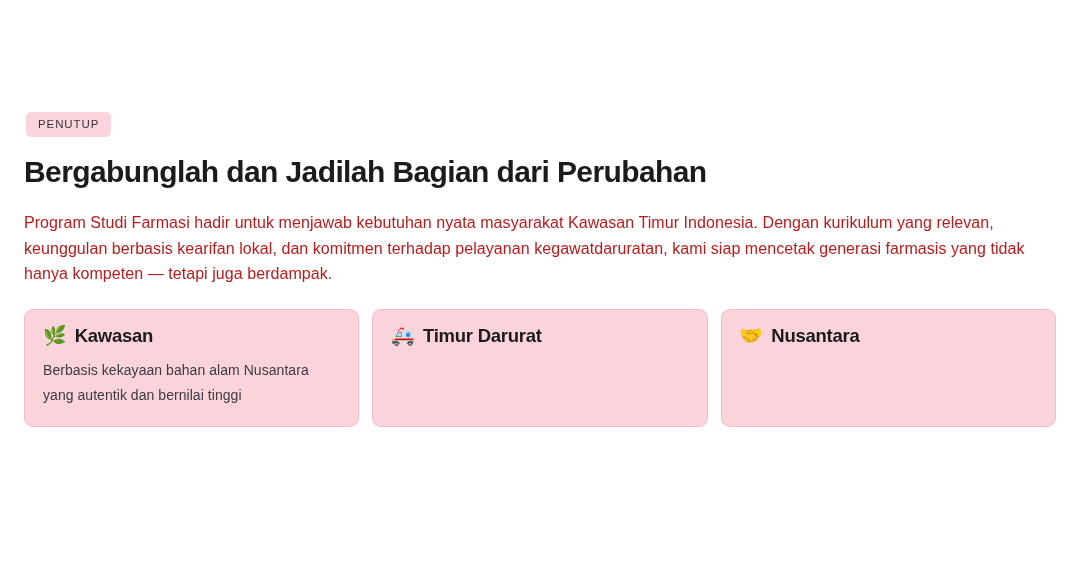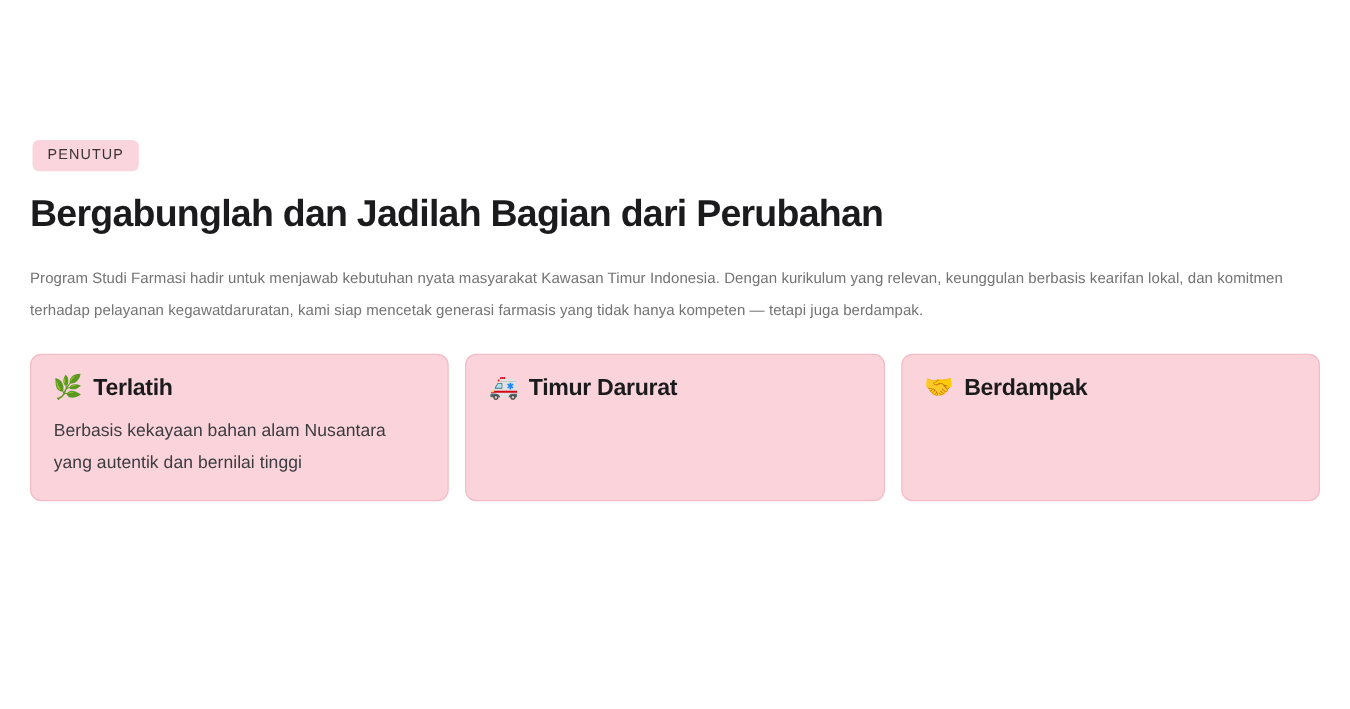--- a/index.html
+++ b/index.html
@@ -47,24 +47,24 @@
     letter-spacing: -0.6px;
     line-height: 1.12;
     color: #1b1b1d;
     white-space: nowrap;
   }
 
   
   .lead {
     margin: 0 0 22px 0;
     max-width: 1026px;
-    font-size: 12px;
+    font-size: 16px;
     font-weight: 400;
     line-height: 25.5px;
-    color: #737373;
+    color: #b91c1c;
     letter-spacing: 0.06px;
   }
 
   
   .cards {
     display: flex;
     gap: 13px;
     align-items: stretch;
   }
 
@@ -117,33 +117,33 @@
 
   <h1 class="headline">Bergabunglah dan Jadilah Bagian dari Perubahan</h1>
 
   <p class="lead">Program Studi Farmasi hadir untuk menjawab kebutuhan nyata masyarakat Kawasan Timur Indonesia. Dengan kurikulum yang relevan, keunggulan berbasis kearifan lokal, dan komitmen terhadap pelayanan kegawatdaruratan, kami siap mencetak generasi farmasis yang tidak hanya kompeten — tetapi juga berdampak.</p>
 
   <div class="cards">
 
     <div class="card">
       <div class="card-head">
         <span class="card-icon">🌿</span>
-        <span class="card-title">Terlatih</span>
+        <span class="card-title">Kawasan</span>
       </div>
       <div class="card-body">Berbasis kekayaan bahan alam Nusantara yang autentik dan bernilai tinggi</div>
     </div>
 
     <div class="card">
       <div class="card-head">
         <span class="card-icon">🚑</span>
         <span class="card-title">Timur Darurat</span>
       </div>
     </div>
 
     <div class="card">
       <div class="card-head">
         <span class="card-icon">🤝</span>
-        <span class="card-title">Berdampak</span>
+        <span class="card-title">Nusantara</span>
       </div>
     </div>
 
   </div>
 </div>
 
 </body></html>

